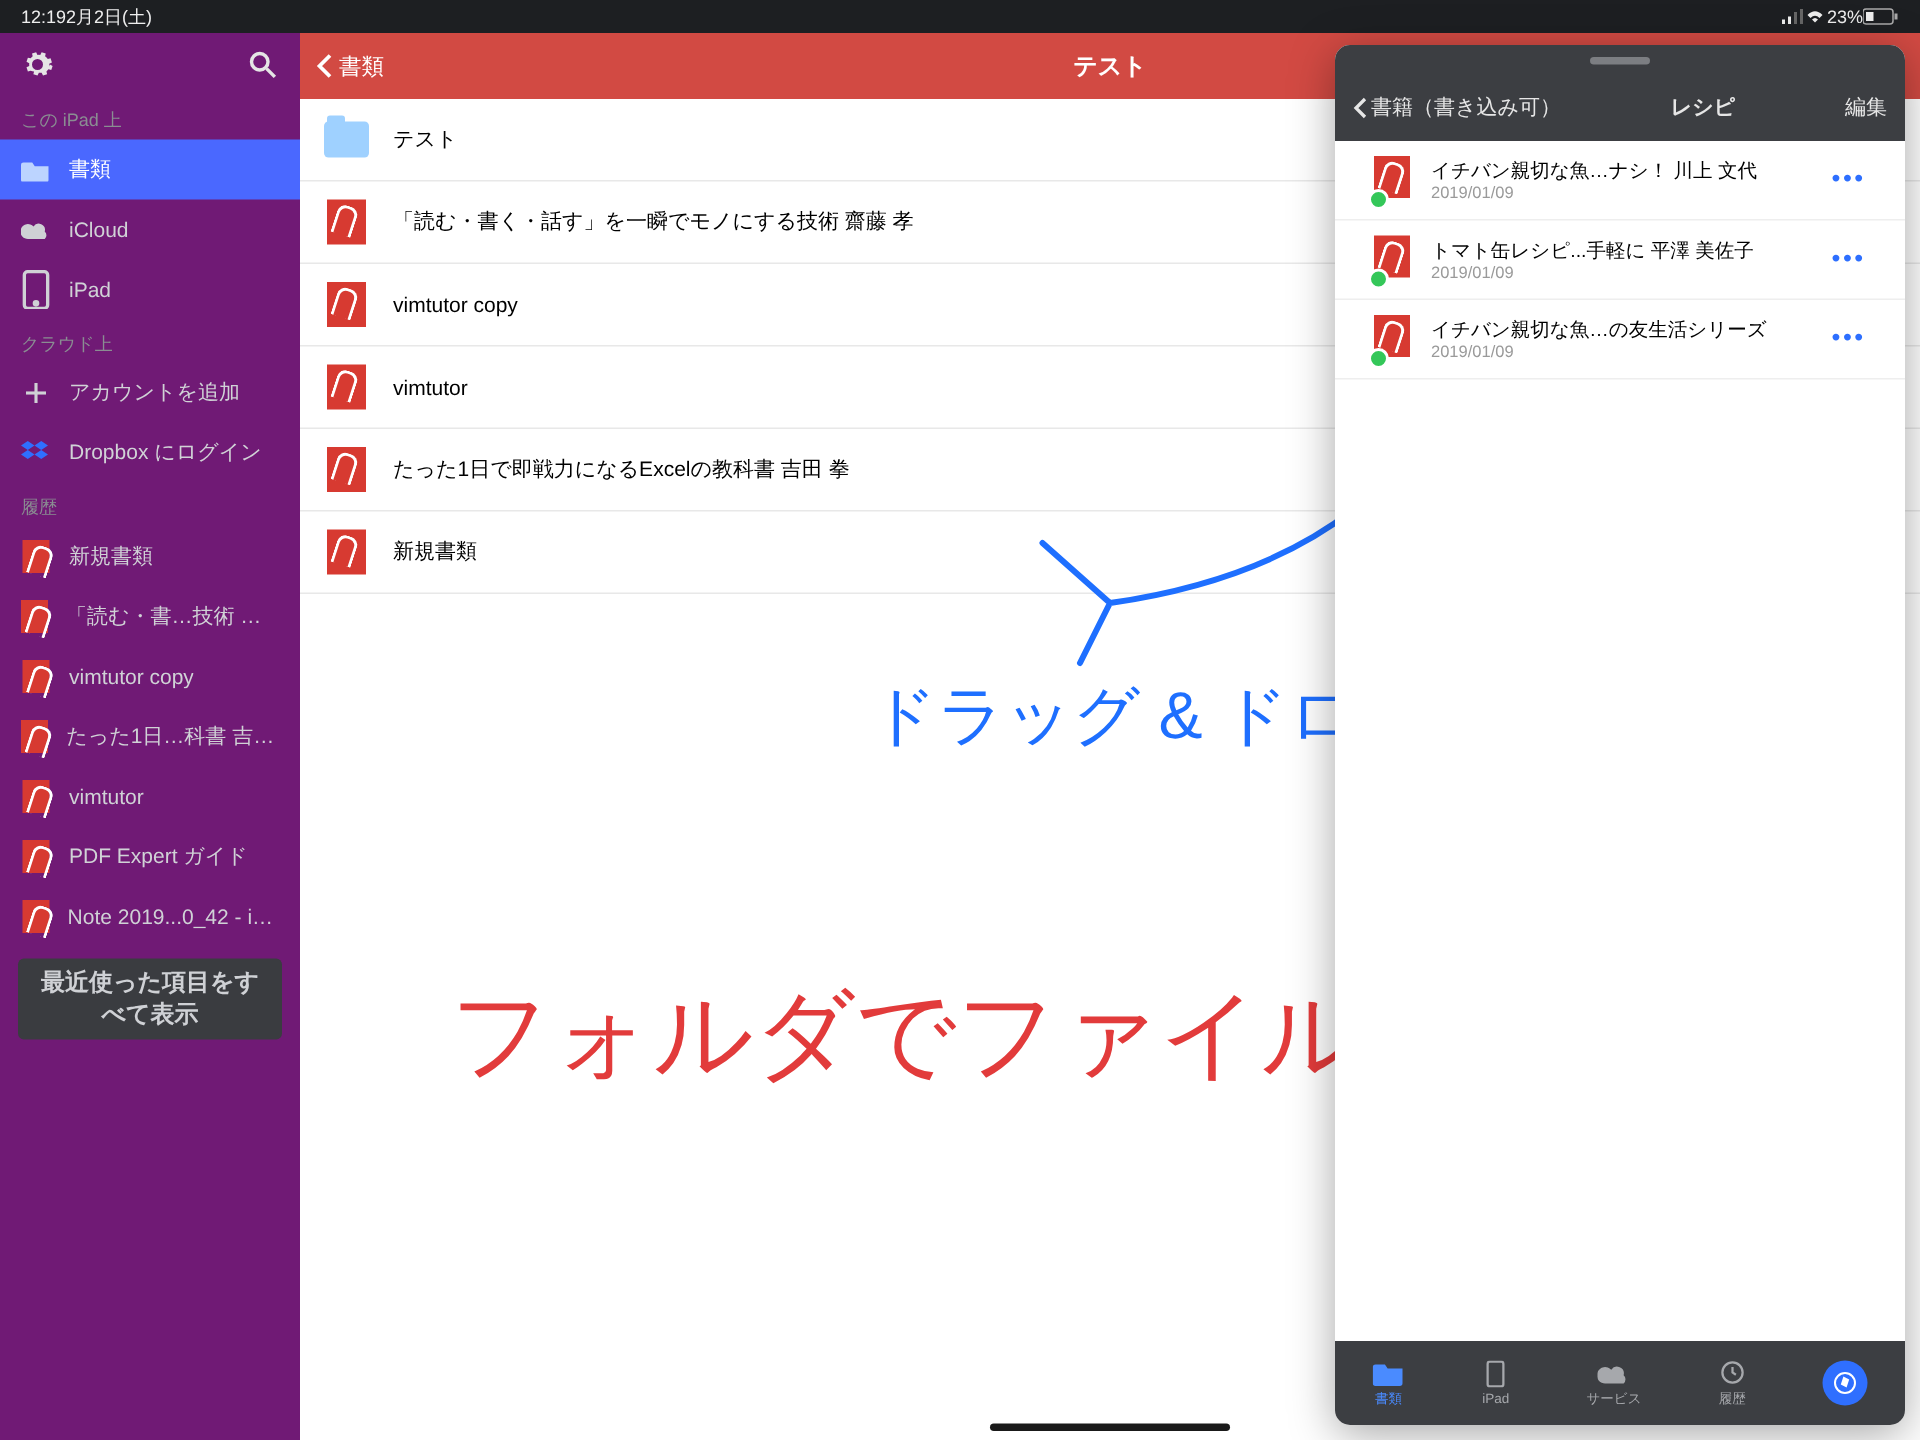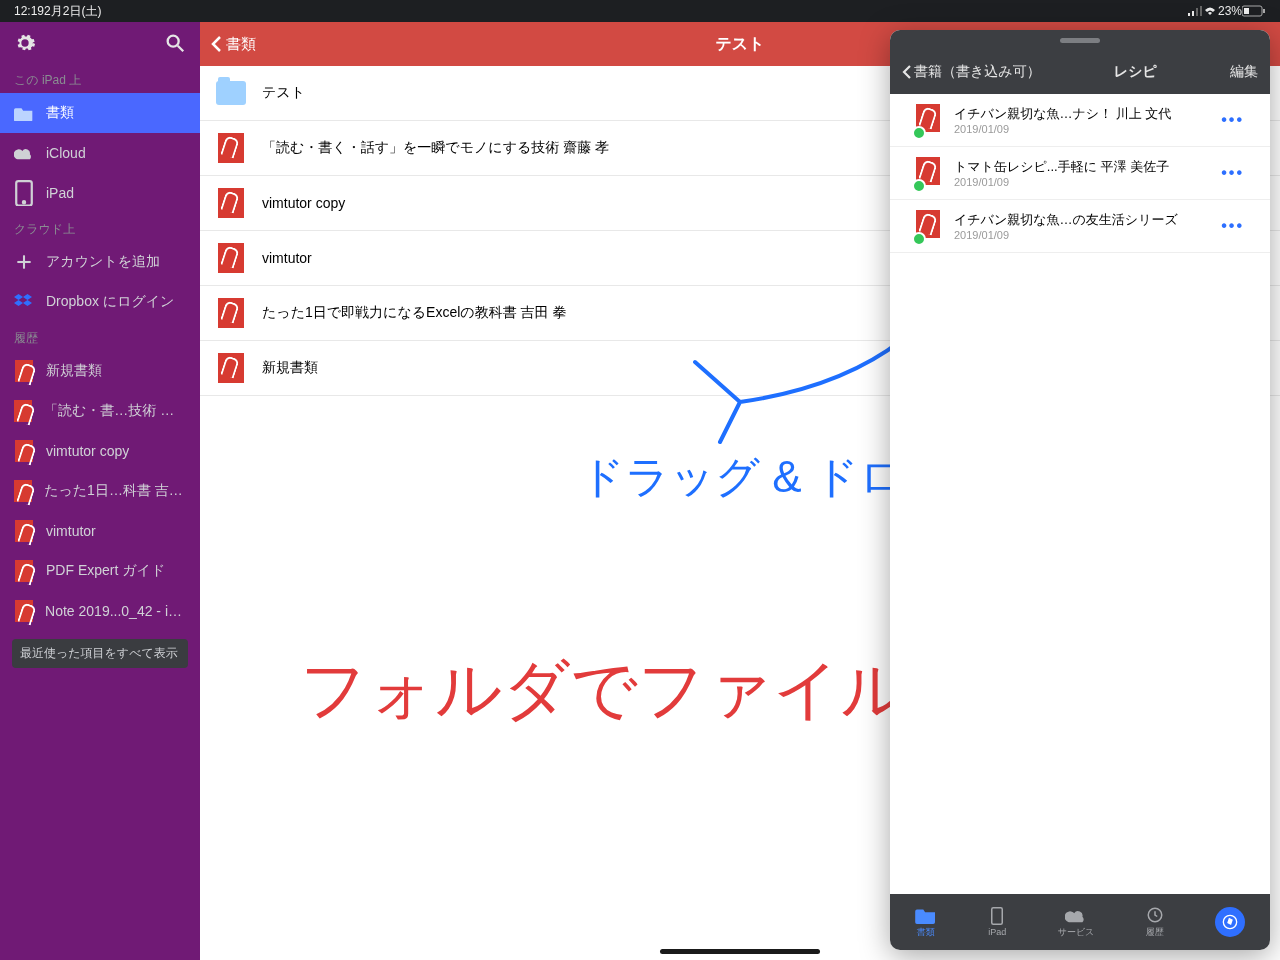--- a/index.html
+++ b/index.html
@@ -13,21 +13,21 @@
 .root { display: flex; height: calc(100% - 22px); position: relative; }
 
 
 .sidebar { width: 200px; background: #701a75; color: #d0d2d6; display: flex; flex-direction: column; font-size: 14px; }
 .side-top { display: flex; align-items: center; justify-content: space-between; padding: 10px 14px; }
 .side-top .gear, .side-top .search { width: 22px; height: 22px; color: #e5e5e5; }
 .section-label { color: #8a8d92; font-size: 12px; padding: 8px 14px 4px; }
 .side-item { display: flex; align-items: center; gap: 12px; padding: 10px 14px; cursor: pointer; }
 .side-item.selected { background: #4a68ff; color: #fff; }
 .side-item .ic { width: 20px; height: 20px; display: inline-flex; align-items: center; justify-content: center; }
-.recent-btn { margin: 8px 12px; padding: 6px 8px; background: #3a3c40; color: #cfd1d5; font-size: 12px; border-radius: 4px; cursor: pointer; }
+.recent-btn { margin: 8px 12px; padding: 6px 8px; background: #3a3c40; color: #cfd1d5; font-size: 16px; border-radius: 4px; text-align: center; cursor: pointer; font-weight: bold; }
 
 
 .main { flex: 1; background: #fff; position: relative; display: flex; flex-direction: column; }
 .red-header { background: #d24a43; color: #fff; height: 44px; display: flex; align-items: center; position: relative; }
 .red-header .back { position: absolute; left: 10px; display: flex; align-items: center; gap: 4px; font-size: 15px; cursor: pointer; }
 .red-header .title { margin: 0 auto; font-size: 16px; font-weight: 600; }
 .file-list { }
 .row { display: flex; align-items: center; gap: 16px; padding: 12px 16px; border-bottom: 1px solid #e8e8e8; cursor: pointer; font-size: 14px; }
 .row .thumb { width: 30px; height: 30px; display: flex; align-items: center; justify-content: center; }
 .folder-ic { width: 30px; height: 24px; background: #9fd1ff; border-radius: 3px; position: relative; }

